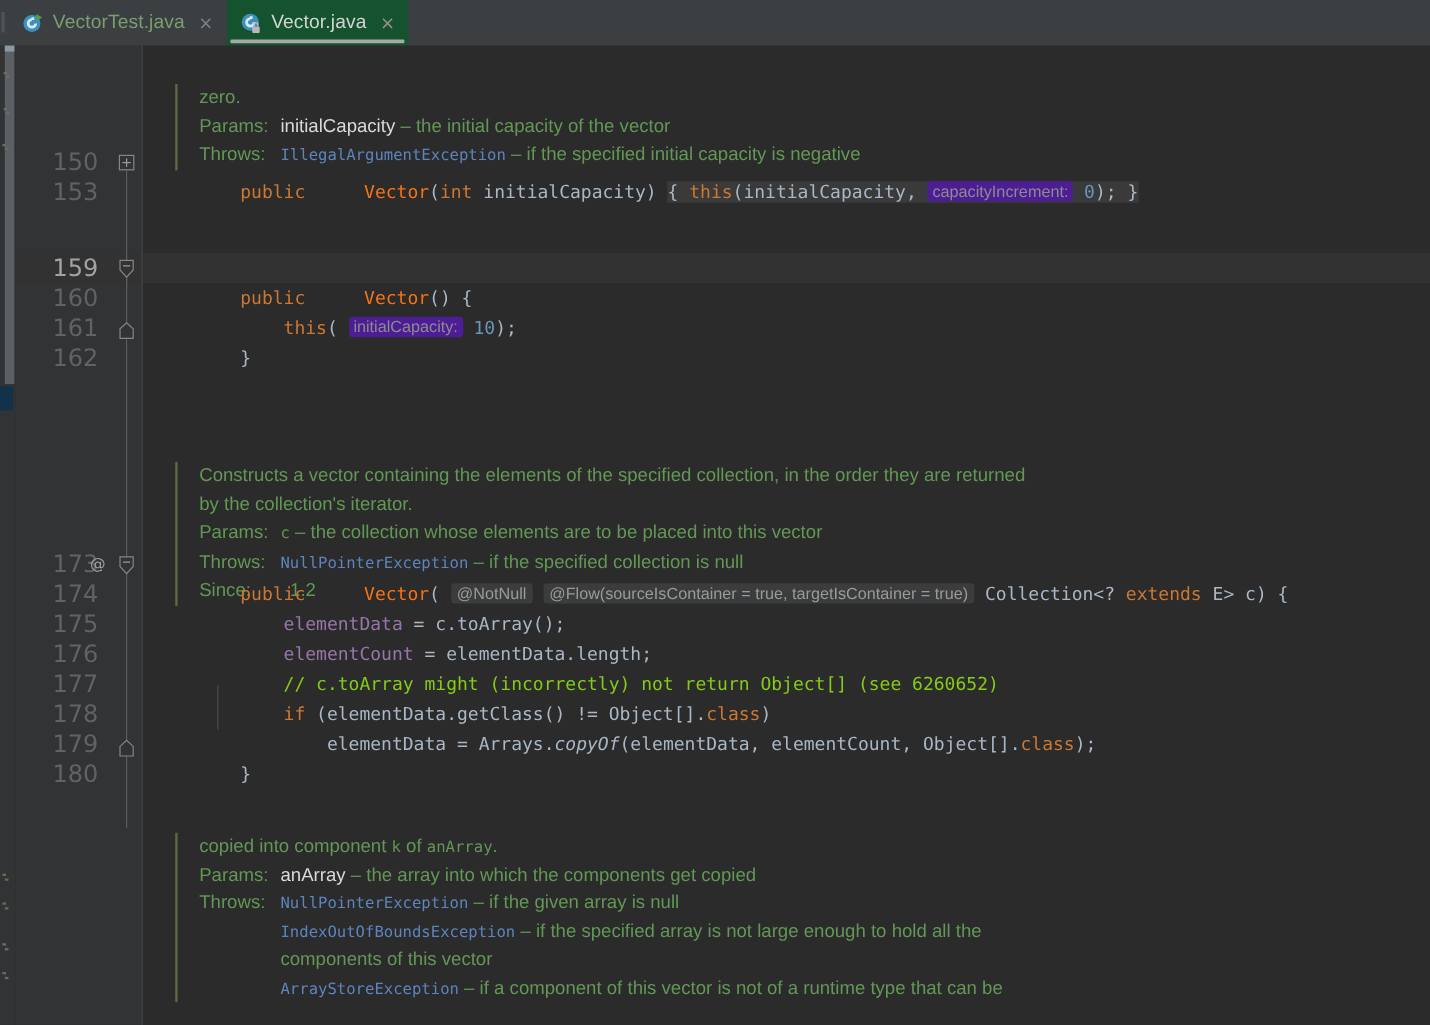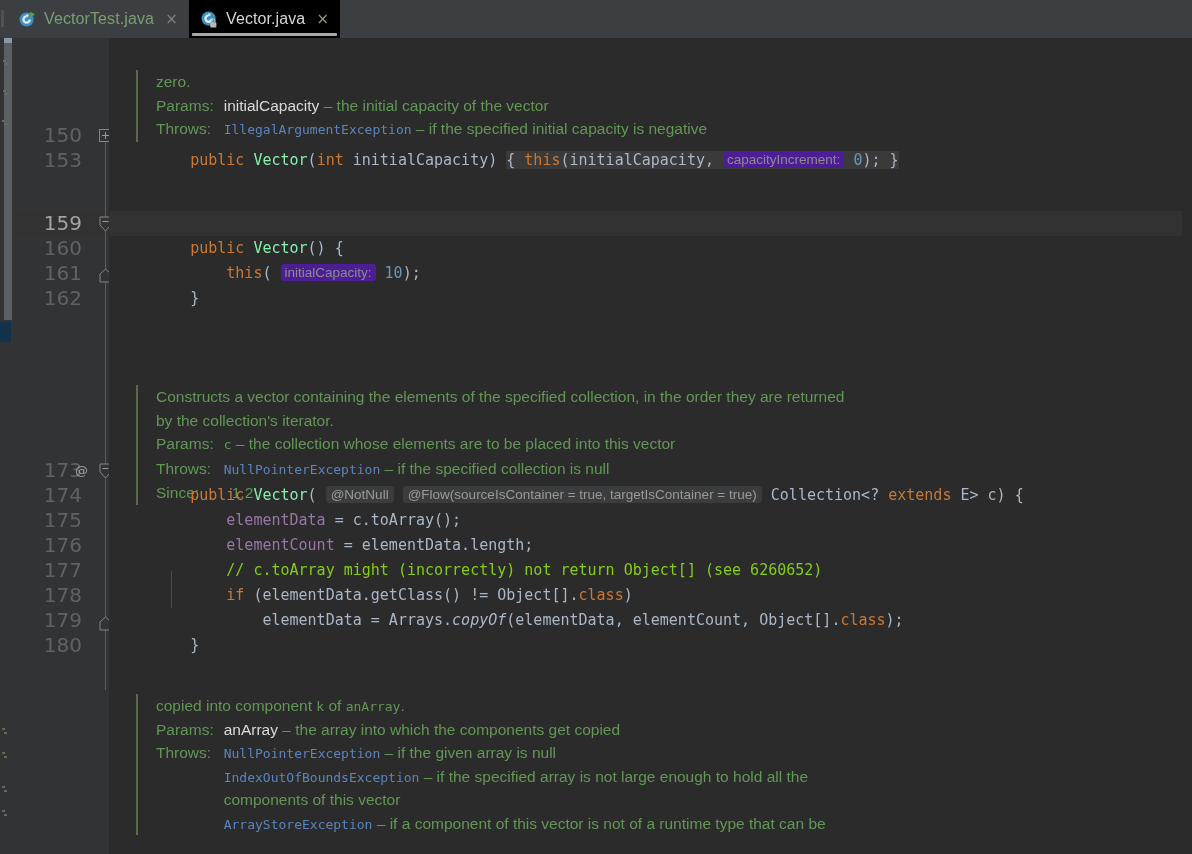--- a/index.html
+++ b/index.html
@@ -48,21 +48,21 @@
     display: flex;
     align-items: center;
     gap: 7px;
     padding: 0 11px 0 11px;
     height: 38px;
     box-sizing: border-box;
     position: relative;
     cursor: default;
   }
   .tab.inactive { background: #3c3f41; }
-  .tab.active { background: #000000; }
+  .tab.active { background: #14532d; }
   .tab.active::after {
     content: "";
     position: absolute;
     left: 3px; right: 3px; bottom: 2px;
     height: 3px;
     background: #a8a8a8;
     border-radius: 1px;
   }
   .tab-label {
     font-size: 16px;
@@ -172,21 +172,21 @@
   .gutter-fold-line {
     position: absolute;
     left: 92px;
     width: 1px;
     background: #5c5c5c;
   }
 
   
   .editor {
     position: absolute;
-    left: 109px; top: 38px;
+    left: 119px; top: 38px;
     width: 1073px; height: 816px;
     background: #2b2b2b;
     overflow: hidden;
   }
   .row {
     position: absolute;
     left: 0;
     height: 25px;
     line-height: 25px;
     white-space: pre;
@@ -197,21 +197,21 @@
     position: absolute;
     left: 0; width: 1073px; height: 25px;
     background: #323232;
   }
 
   
   .kw      { color: #cc7832; }
   .num     { color: #6897bb; }
   .cmt     { color: #84cc16; }
   .fld     { color: #9876aa; }
-  .mth     { color: #86efac; }
+  .mth     { color: #f97316; margin-left: 40px; }
   .plain   { color: #a9b7c6; }
   .stat    { color: #a9b7c6; font-style: italic; }
 
   
   .inlay {
     background: #4c1d95;
     color: #8c8c8c;
     font-family: "Liberation Sans", sans-serif;
     font-size: 13.5px;
     border-radius: 3px;

